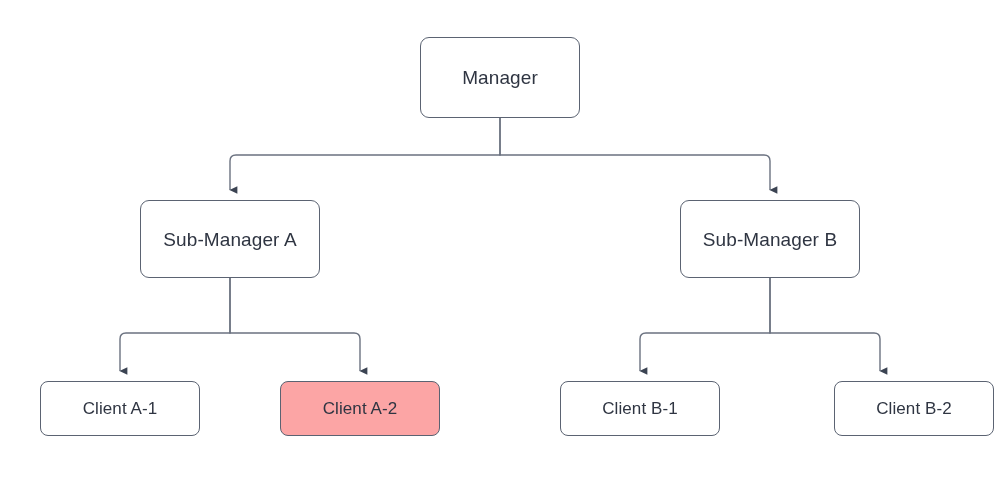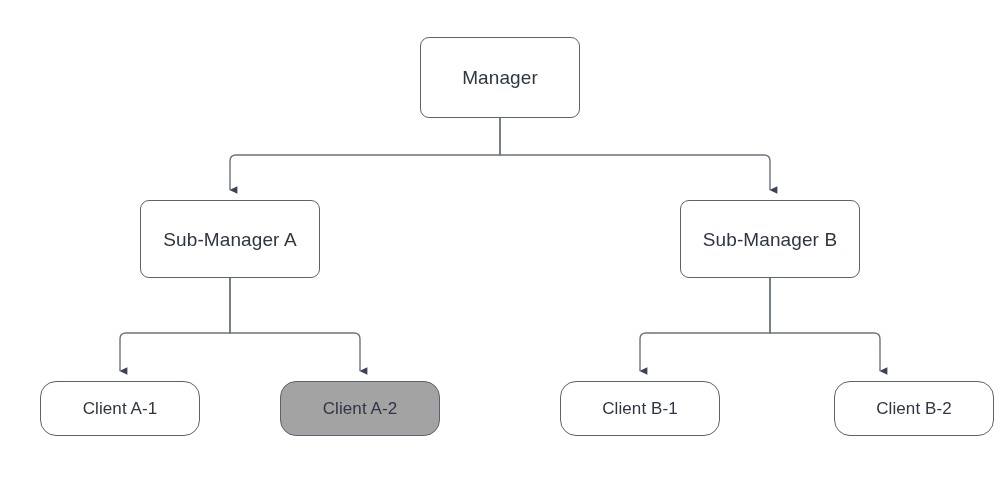--- a/index.html
+++ b/index.html
@@ -41,21 +41,21 @@
     line-height: 1;
     letter-spacing: 0.1px;
     white-space: nowrap;
   }
   .node-label {
     display: block;
     pointer-events: none;
   }
   .node-leaf {
     font-size: 17px;
-    border-radius: 16px;
+    border-radius: 8px;
   }
 </style>
 </head>
 <body>
 
 <div id="canvas" style="background: rgb(255, 255, 255); padding-left: 22px;">
 
   <svg id="edge-layer" viewBox="0 0 1000 480" width="1000" height="480" xmlns="http://www.w3.org/2000/svg">
     <defs>
       <marker id="arrowhead" markerWidth="9" markerHeight="9" refX="4.2" refY="7.6" orient="auto" markerUnits="userSpaceOnUse">
@@ -88,21 +88,21 @@
   </div>
 
   <div class="node" style="left: 680px; top: 200px; width: 180px; height: 78px; background: rgb(255, 255, 255); border-color: rgb(91, 99, 114); color: rgb(47, 53, 66);">
     <span class="node-label">Sub-Manager B</span>
   </div>
 
   <div class="node node-leaf" style="left: 40px; top: 381px; width: 160px; height: 55px; background: rgb(255, 255, 255); border-color: rgb(91, 99, 114); color: rgb(47, 53, 66);">
     <span class="node-label">Client A-1</span>
   </div>
 
-  <div class="node node-leaf" style="left: 280px; top: 381px; width: 160px; height: 55px; background: #a3a3a3; border-color: rgb(91, 99, 114); color: rgb(47, 53, 66);">
+  <div class="node node-leaf" style="left: 280px; top: 381px; width: 160px; height: 55px; background: #fca5a5; border-color: rgb(91, 99, 114); color: rgb(47, 53, 66);">
     <span class="node-label">Client A-2</span>
   </div>
 
   <div class="node node-leaf" style="left: 560px; top: 381px; width: 160px; height: 55px; background: rgb(255, 255, 255); border-color: rgb(91, 99, 114); color: rgb(47, 53, 66); text-align: right;">
     <span class="node-label">Client B-1</span>
   </div>
 
   <div class="node node-leaf" style="left: 800px; top: 381px; width: 160px; height: 55px; background: rgb(255, 255, 255); border-color: rgb(91, 99, 114); color: rgb(47, 53, 66); margin-left: 34px;">
     <span class="node-label">Client B-2</span>
   </div>

